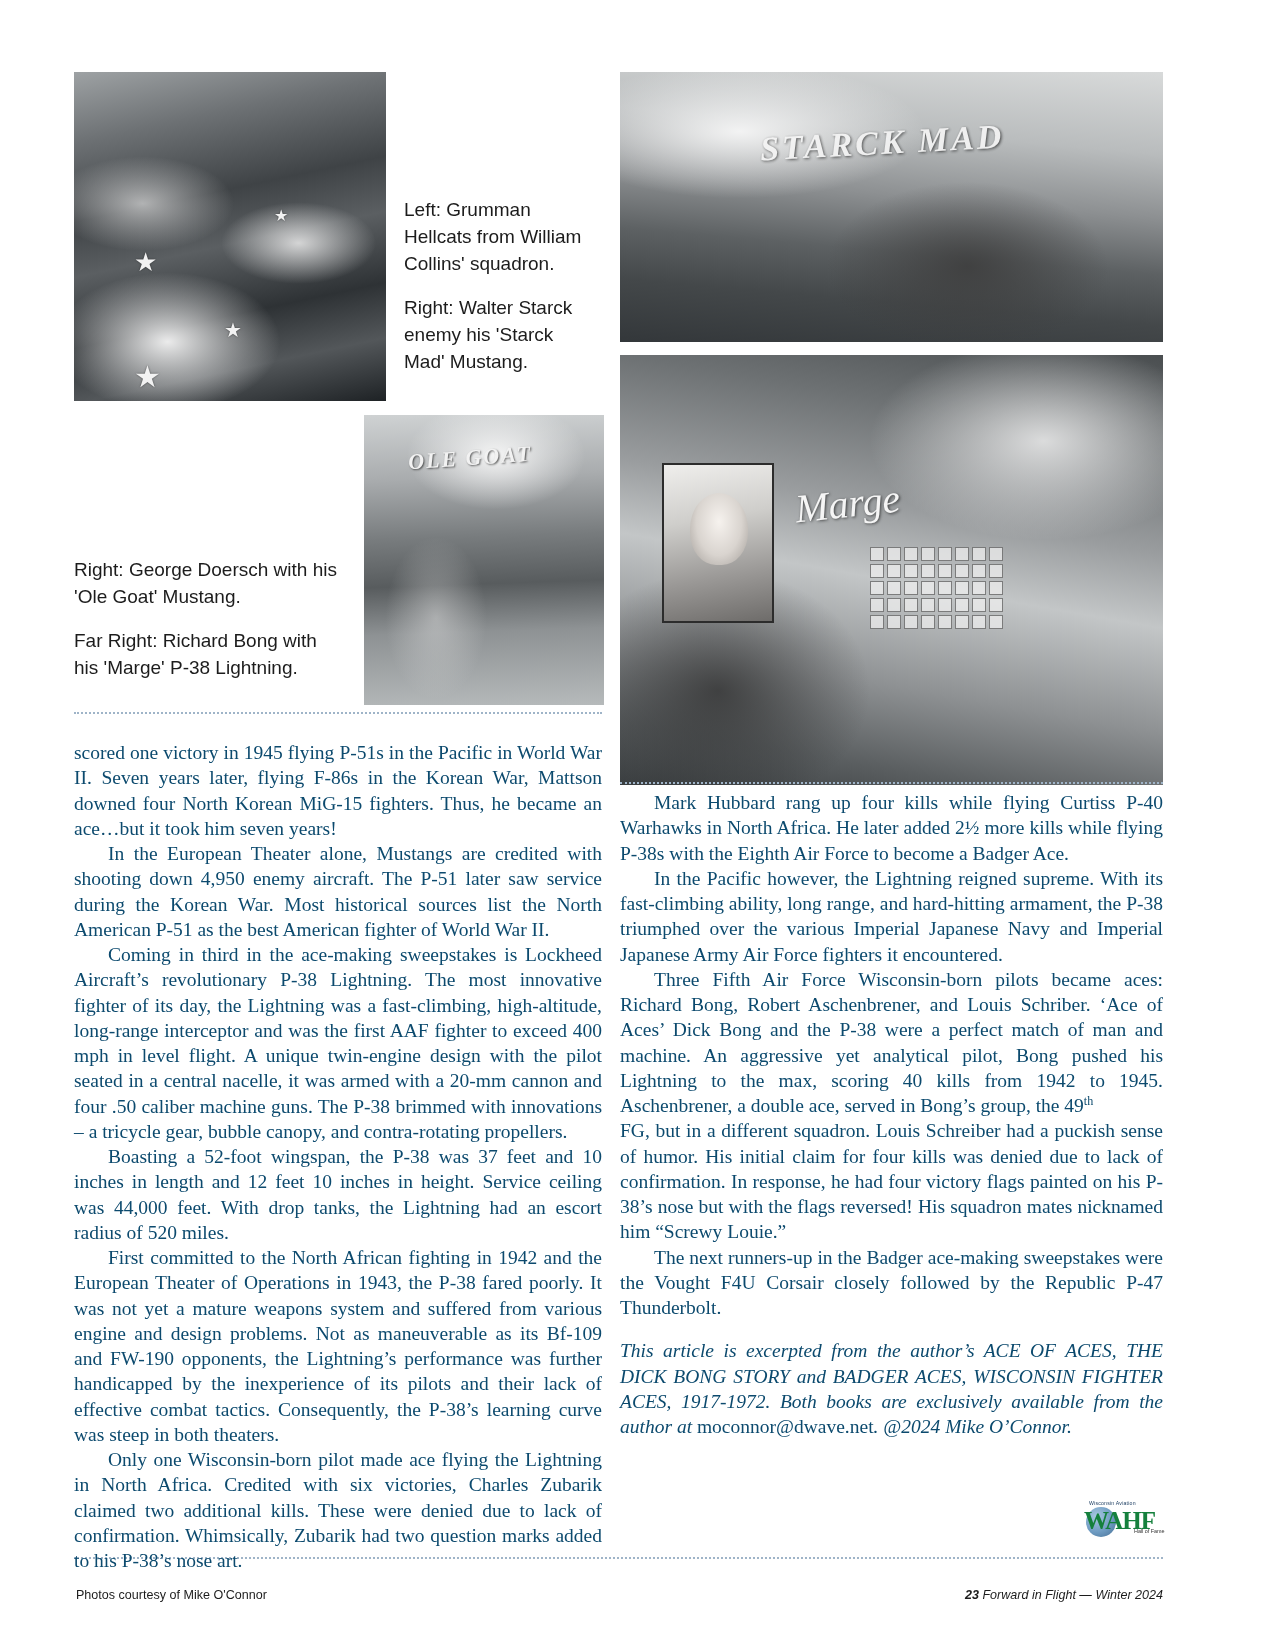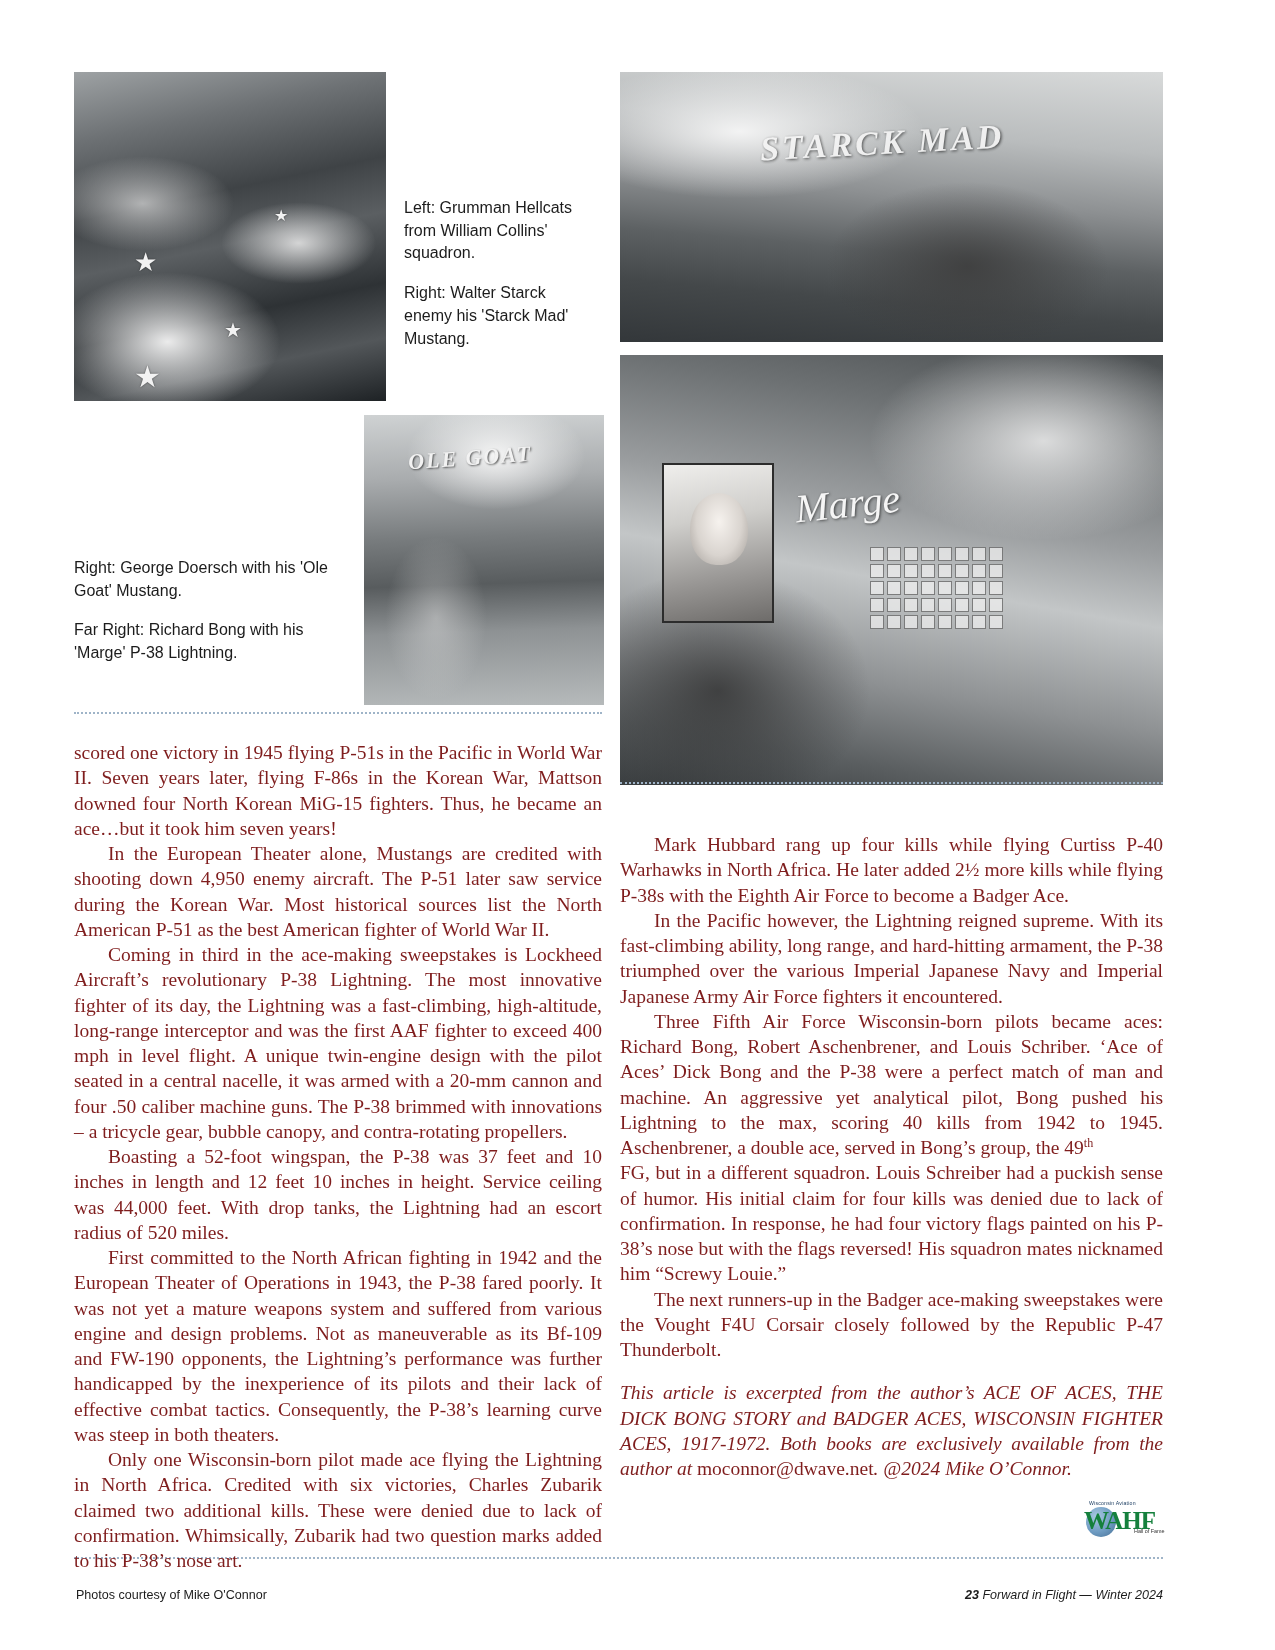--- a/index.html
+++ b/index.html
@@ -143,21 +143,21 @@
   #photo-marge .kill-grid i {
     display: block;
     background: rgba(240,240,240,.72);
     border: 1px solid rgba(40,40,40,.55);
   }
 
   
   .caption {
     position: absolute;
     font-family: "Liberation Sans", sans-serif;
-    font-size: 16px;
+    font-size: 19px;
     line-height: 1.42;
     color: #1c1c1c;
   }
   #caption-top { left: 404px; top: 197px; width: 182px; }
   #caption-mid { left: 74px;  top: 557px; width: 272px; }
   .caption p { margin: 0 0 17px 0; }
   .caption p:last-child { margin-bottom: 0; }
 
   
   .dotrule {
@@ -169,25 +169,25 @@
   #rule-right  { left: 620px; top: 782px; width: 543px; }
   #rule-footer { left: 74px;  top: 1557px; width: 1089px; }
 
   
   .col {
     position: absolute;
     font-family: "Liberation Serif", serif;
     font-size: 19.5px;
     line-height: 1.295;
     text-align: justify;
-    color: #7f1d1d;
+    color: #0c4a6e;
     hyphens: none;
   }
   #col-left  { left: 74px;  top: 740px;  width: 528px; }
-  #col-right { left: 620px; top: 790px;  width: 543px; margin-top: 42px; }
+  #col-right { left: 620px; top: 790px;  width: 543px; }
   .col p { margin: 0; text-indent: 34px; }
   .col p.noindent { text-indent: 0; }
   .col p.attrib {
     font-style: italic;
     text-indent: 0;
     margin-top: 18px;
   }
   .col p.attrib .roman { font-style: normal; }
   sup { font-size: 0.62em; vertical-align: super; line-height: 0; }
 

